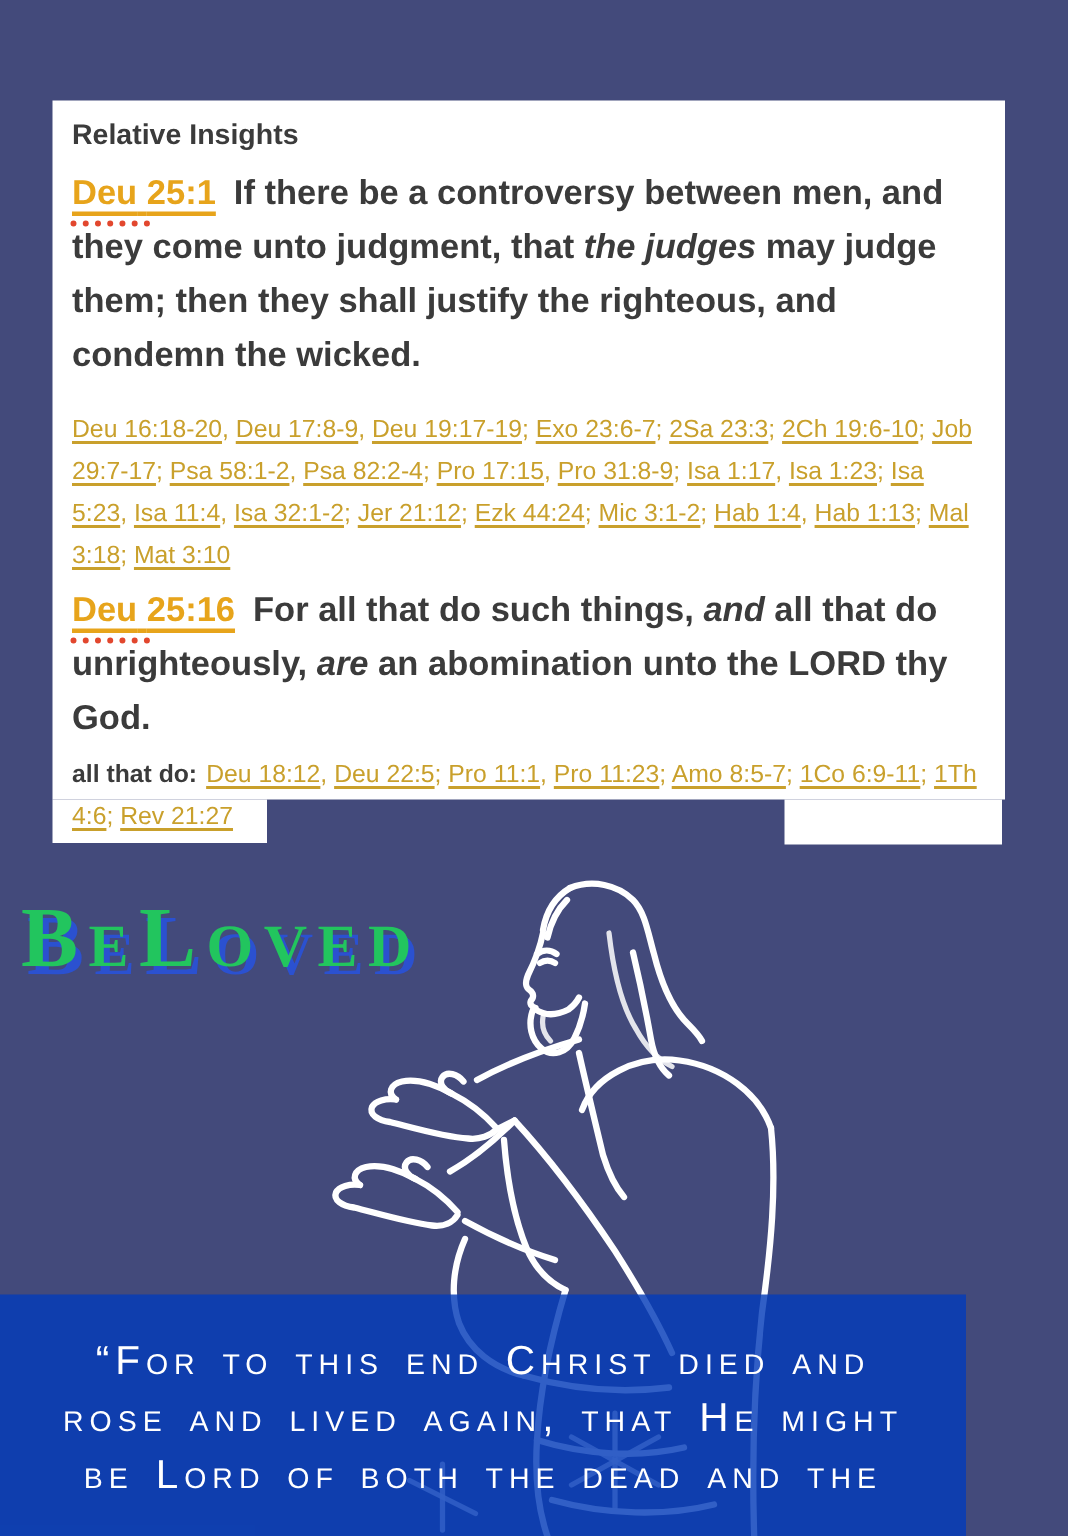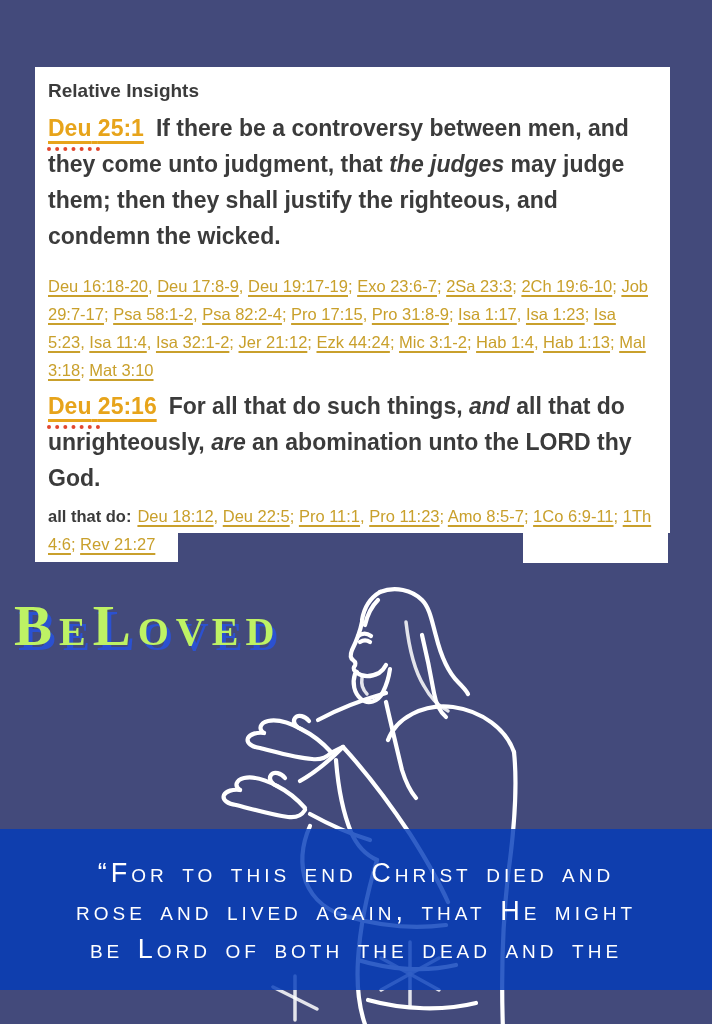--- a/index.html
+++ b/index.html
@@ -42,30 +42,30 @@
   .refs-label { color:#3b3b3b; font-weight:700; margin-right:6px; }
   .ref-link {
     color:#c9a02c; text-decoration:underline; text-decoration-color:#c9a02c;
     text-decoration-thickness:1.5px; text-underline-offset:3px; cursor:pointer;
   }
   
   .logo {
     position:absolute; left:14px; top:594px; z-index:2;
     font-family:"Liberation Serif", serif; font-weight:700;
     font-variant:small-caps; font-size:57px; line-height:64px;
-    letter-spacing:7px; color:#bef264;
+    letter-spacing:7px; color:#22c55e;
     text-shadow:4px 5px 0 #2b51d0;
   }
   
   .figure-svg { position:absolute; left:210px; top:580px; z-index:1; }
   .figure-svg path { stroke:#ffffff; stroke-width:4.2; fill:none; stroke-linecap:round; stroke-linejoin:round; }
   .figure-svg .faint { stroke-width:3.5; opacity:.85; }
   
   .banner {
-    position:absolute; left:0; top:829px; width:712px; height:161px; z-index:3;
+    position:absolute; left:0; top:863px; width:644px; height:161px; z-index:3;
     background:rgba(4,60,186,0.82);
     display:flex; flex-direction:column; justify-content:center; align-items:center;
     padding-top:2px; box-sizing:border-box;
   }
   .banner-line {
     color:#ffffff; font-variant:small-caps; font-size:27px; line-height:38px;
     letter-spacing:4px; word-spacing:3px; text-align:center; white-space:nowrap;
   }
 </style>
 </head>

